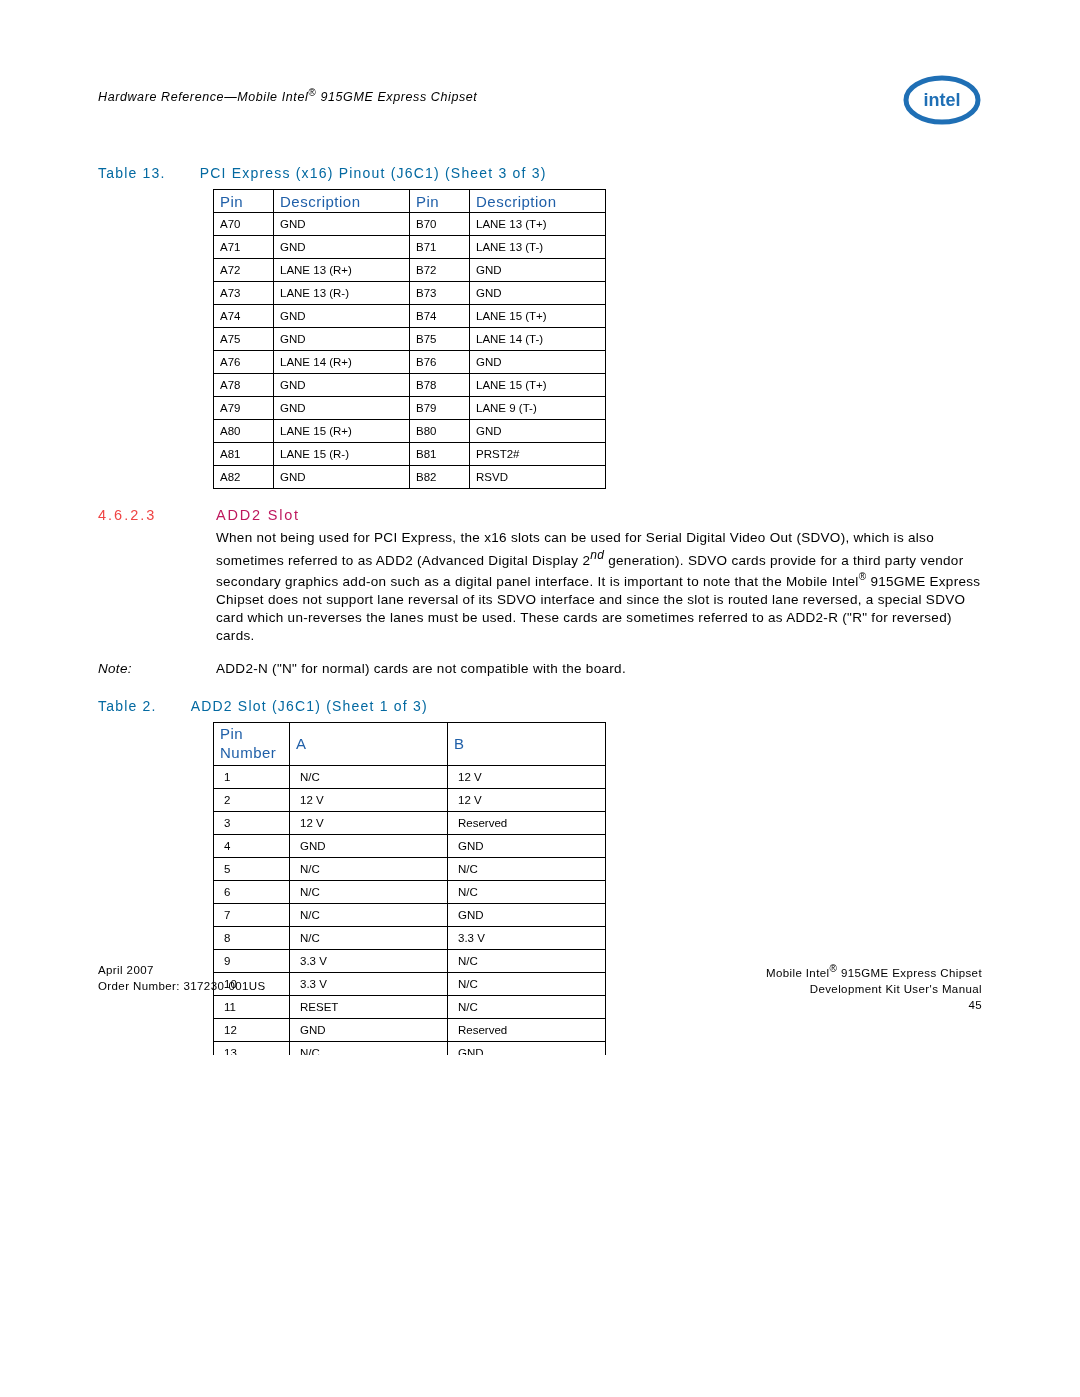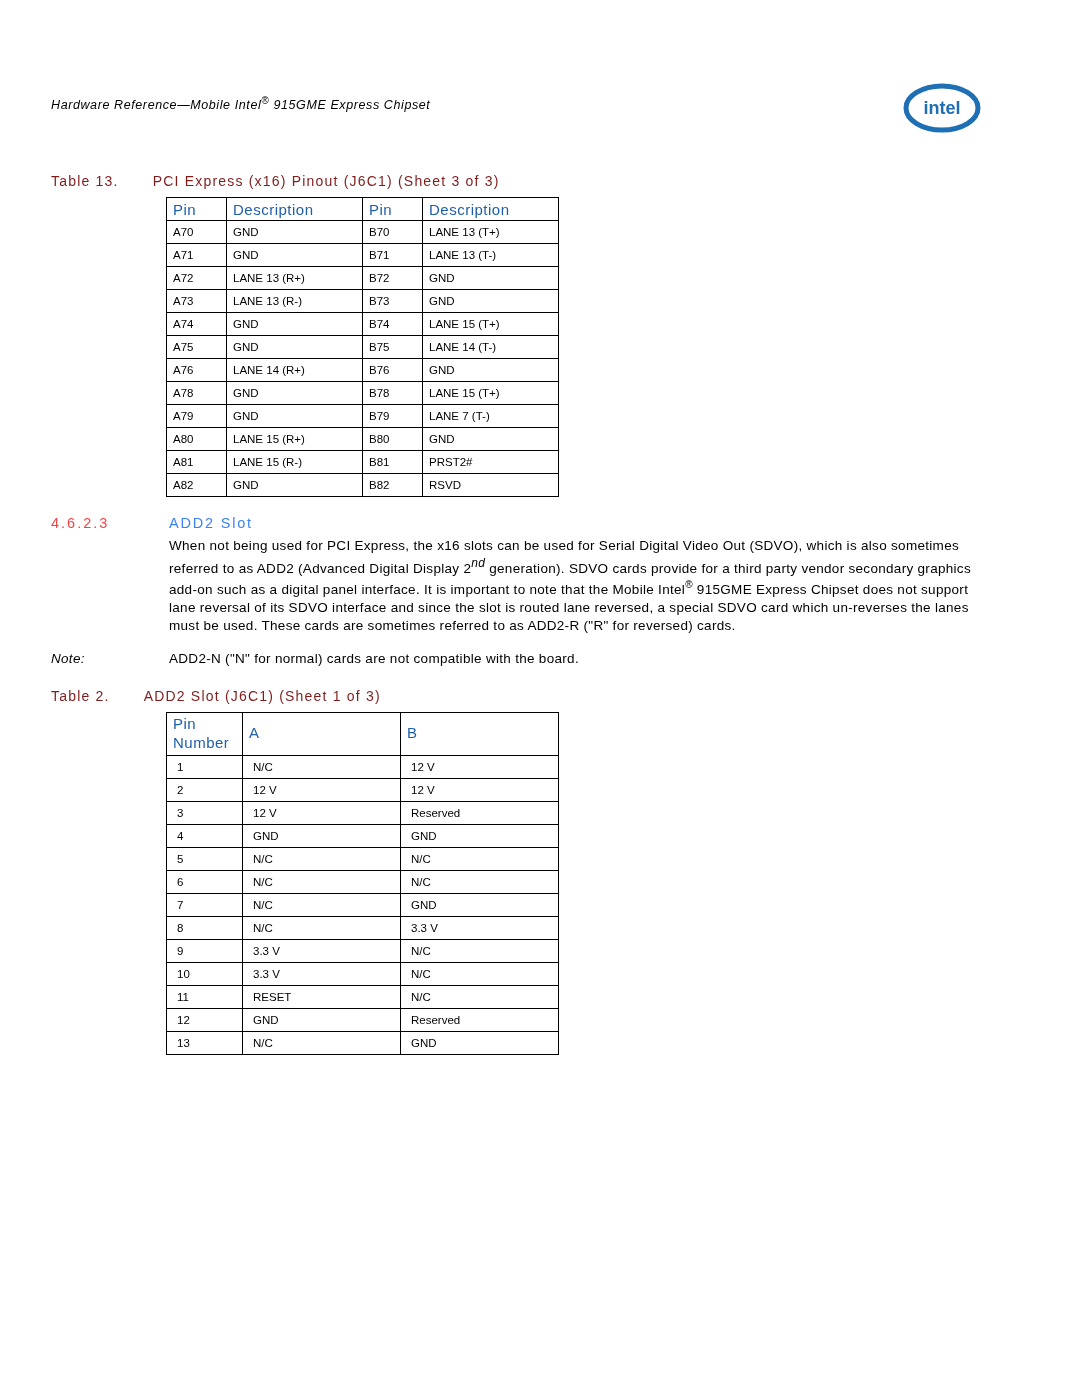--- a/index.html
+++ b/index.html
@@ -6,40 +6,39 @@
     margin: 0;
     background: #ffffff;
     font-family: Verdana, Geneva, sans-serif;
     color: #000;
   }
   .page {
     width: 1080px;
     height: 1055px;
     position: relative;
     box-sizing: border-box;
-    padding: 75px 98px 30px 51px;
-    margin-top: 8px;
+    padding: 75px 98px 30px 98px;
   }
   .header-row {
     display: flex;
     justify-content: space-between;
     align-items: flex-start;
   }
   .header-title {
     font-style: italic;
     font-size: 12.5px;
     letter-spacing: 0.6px;
     margin-top: 12px;
   }
   .logo {
     width: 80px;
     height: 50px;
   }
   .table-caption {
-    color: #7f1d1d;
+    color: #0369a1;
     font-size: 14px;
     letter-spacing: 1.2px;
     margin: 40px 0 8px 0;
   }
   .table-caption .num {
     margin-right: 34px;
   }
   .caption-14 {
     margin-top: 22px;
   }
@@ -78,21 +77,21 @@
     margin-bottom: 6px;
   }
   .section-num {
     color: #ef4444;
     font-size: 14.5px;
     letter-spacing: 2px;
     width: 118px;
     flex-shrink: 0;
   }
   .section-title {
-    color: #3b82f6;
+    color: #be185d;
     font-size: 14.5px;
     letter-spacing: 1.8px;
   }
   .body-text {
     font-size: 13.5px;
     line-height: 1.35;
     margin-left: 118px;
     letter-spacing: 0.3px;
   }
   .note-row {
@@ -197,21 +196,21 @@
         <tr>
           <td class="c0">A78</td>
           <td class="c1">GND</td>
           <td class="c2">B78</td>
           <td class="c3">LANE 15 (T+)</td>
         </tr>
         <tr>
           <td class="c0">A79</td>
           <td class="c1">GND</td>
           <td class="c2">B79</td>
-          <td class="c3">LANE 7 (T-)</td>
+          <td class="c3">LANE 9 (T-)</td>
         </tr>
         <tr>
           <td class="c0">A80</td>
           <td class="c1">LANE 15 (R+)</td>
           <td class="c2">B80</td>
           <td class="c3">GND</td>
         </tr>
         <tr>
           <td class="c0">A81</td>
           <td class="c1">LANE 15 (R-)</td>
@@ -315,14 +314,27 @@
           <td class="c2">Reserved</td>
         </tr>
         <tr>
           <td class="c0">13</td>
           <td class="c1">N/C</td>
           <td class="c2">GND</td>
         </tr>
       </tbody>
   </table>
 
+  <div class="footer">
+    <div class="left">
+      <div>April 2007</div>
+      <div>Order Number: 317230-001US</div>
+    </div>
+    <div class="right">
+      <div>
+        <span>Mobile Intel</span><span class="reg">®</span><span> 915GME Express Chipset</span>
+      </div>
+      <div>Development Kit User's Manual</div>
+      <div>45</div>
+    </div>
+  </div>
 
 </div>
 
 </body></html>

